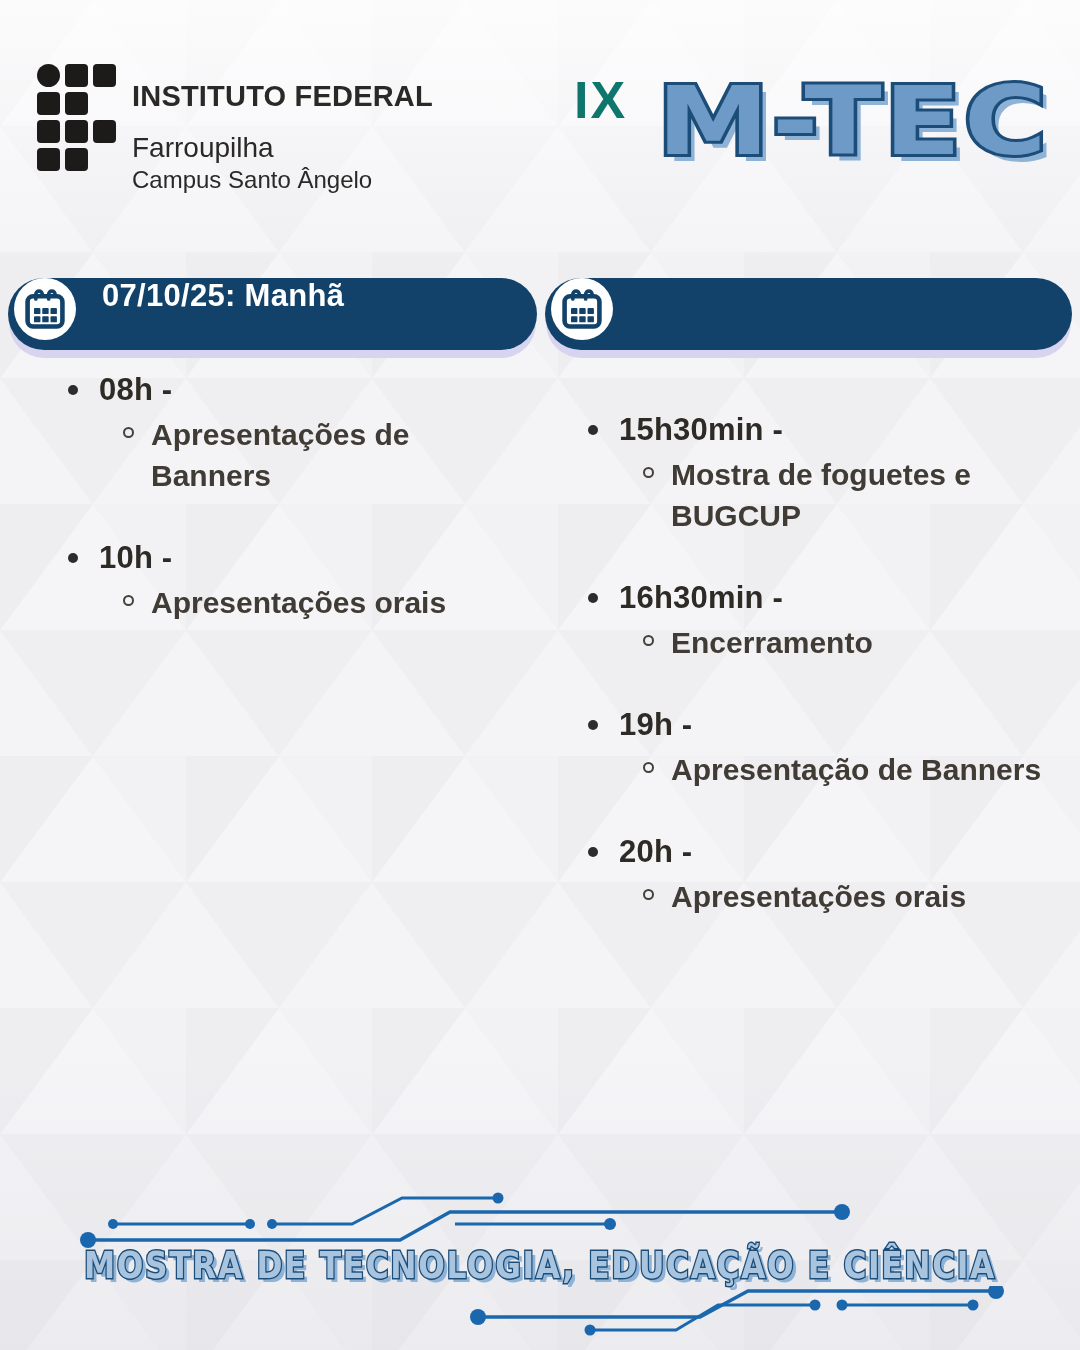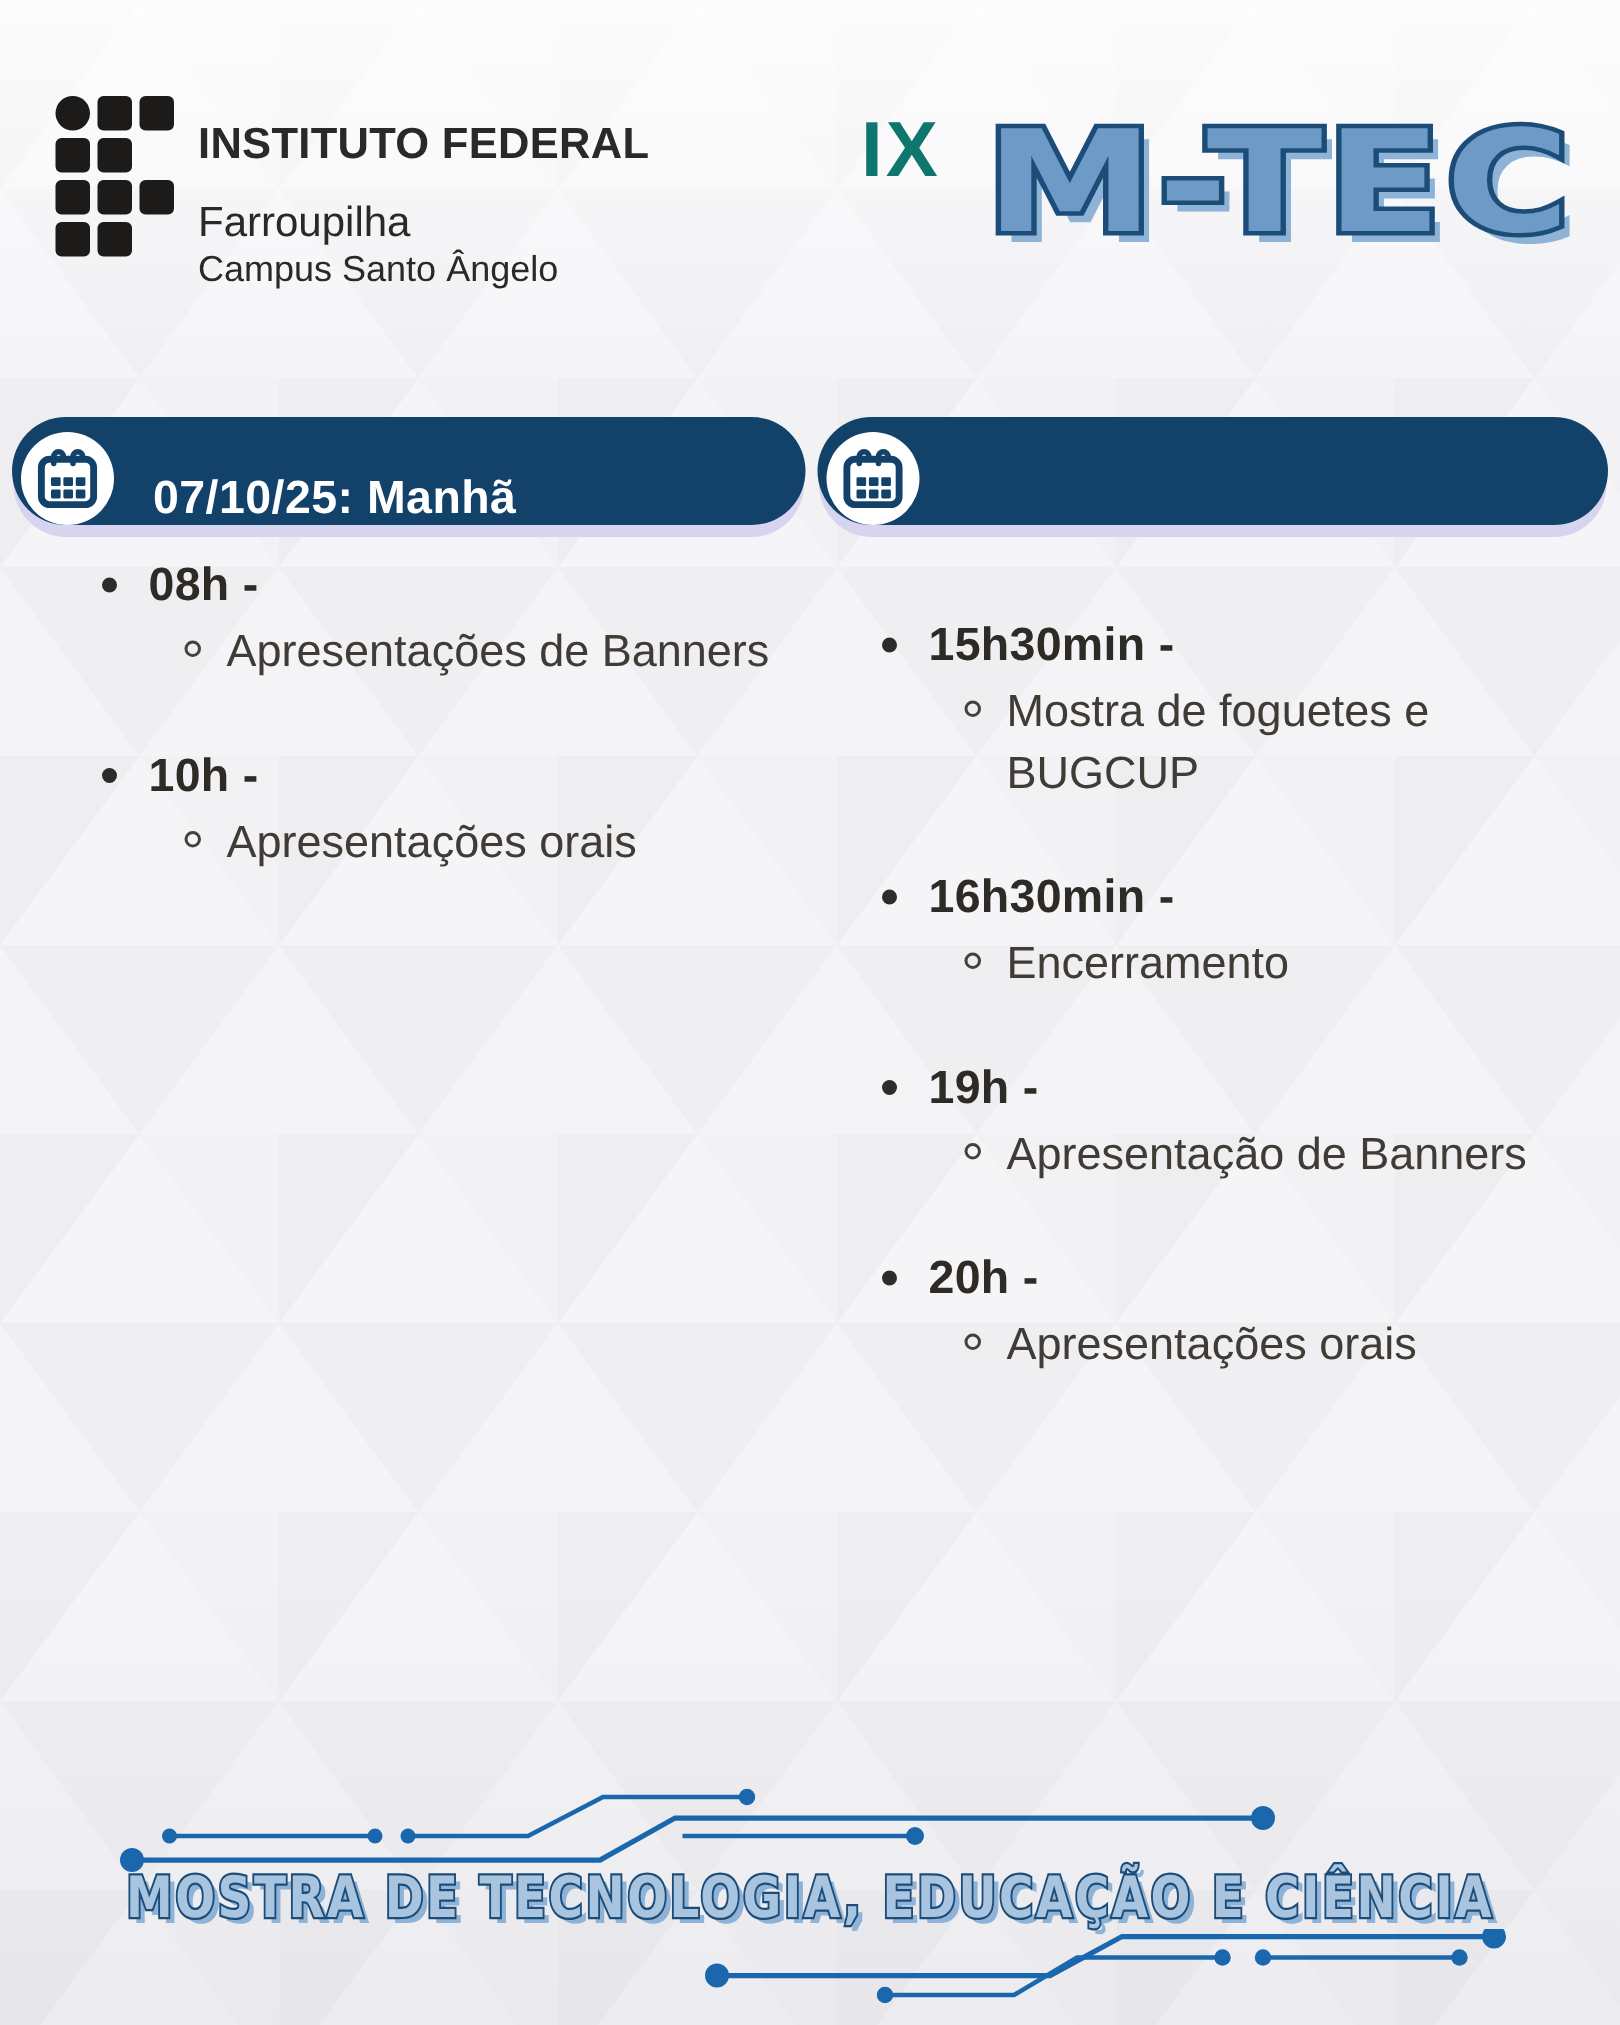--- a/index.html
+++ b/index.html
@@ -43,21 +43,21 @@
     position:absolute;left:574px;top:70px;
     font-size:52px;font-weight:bold;color:#0f766e;letter-spacing:2px;
   }
   .mtec-svg{position:absolute;left:643px;top:58px;}
   
   .pill{
     position:absolute;top:278px;height:72px;
     background:var(--navy);
     border-radius:40px;
     box-shadow:0 9px 0 -1px var(--pill-shadow);
-    display:flex;align-items:flex-end;
+    display:flex;align-items:flex-start;
   }
   .pill.left{left:8px;width:529px;}
   .pill.right{left:545px;width:527px;}
   .pill .cal-circle{
     width:62px;height:62px;border-radius:50%;
     background:#ffffff;margin-left:6px;
     display:flex;align-items:center;justify-content:center;
     flex:0 0 auto;
   }
   .pill .label{
@@ -70,21 +70,21 @@
   .col-list.c1{left:588px;width:478px;}
   .entry{margin-bottom:40px;}
   .time-row{display:flex;align-items:center;height:44px;}
   .dot{width:10px;height:10px;border-radius:50%;background:#2c2c2c;flex:0 0 auto;}
   .time{margin-left:21px;font-size:31px;font-weight:bold;color:var(--text-dark);letter-spacing:.2px;}
   .sub-row{display:flex;margin-left:55px;margin-top:2px;}
   .ring{
     width:11px;height:11px;border-radius:50%;
     border:2.5px solid #45403a;flex:0 0 auto;margin-top:13px;
   }
-  .sub-text{margin-left:17px;font-size:30px;color:var(--text-body);line-height:41px;}
+  .sub-text{margin-left:17px;font-size:30px;color:var(--text-body);line-height:41px;font-weight:bold;}
   
   .circuit{position:absolute;left:0;}
   .circuit.top{top:1188px;}
   .circuit.bottom{top:1286px;}
   .tagline-svg{position:absolute;left:0;top:1236px;}
 </style>
 </head>
 <body>
 
 <div class="poster">

